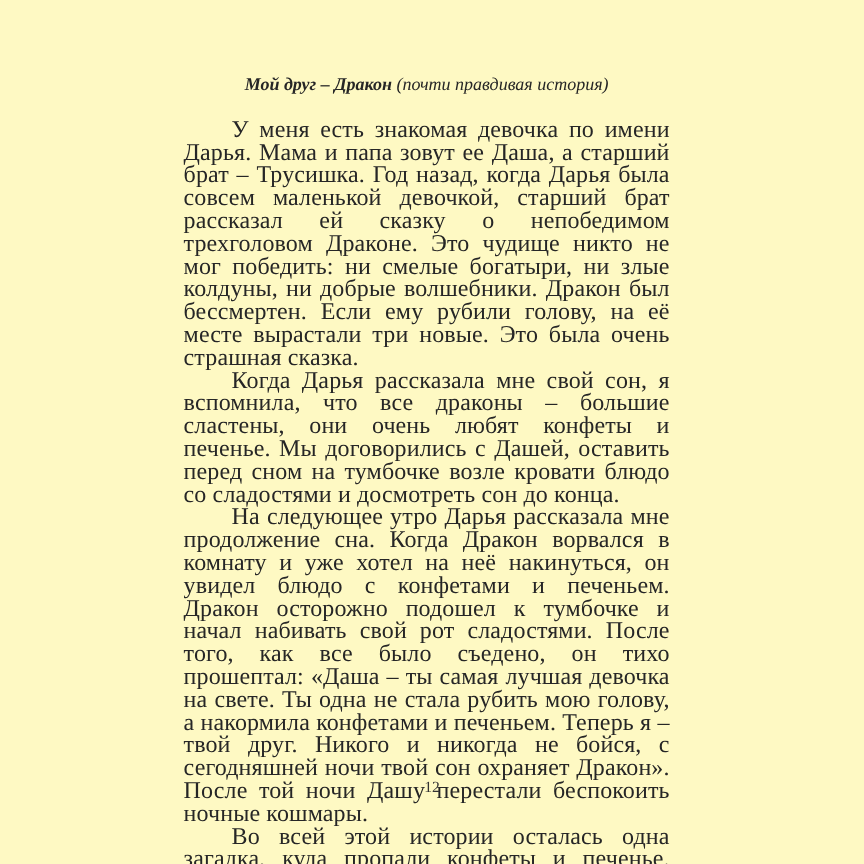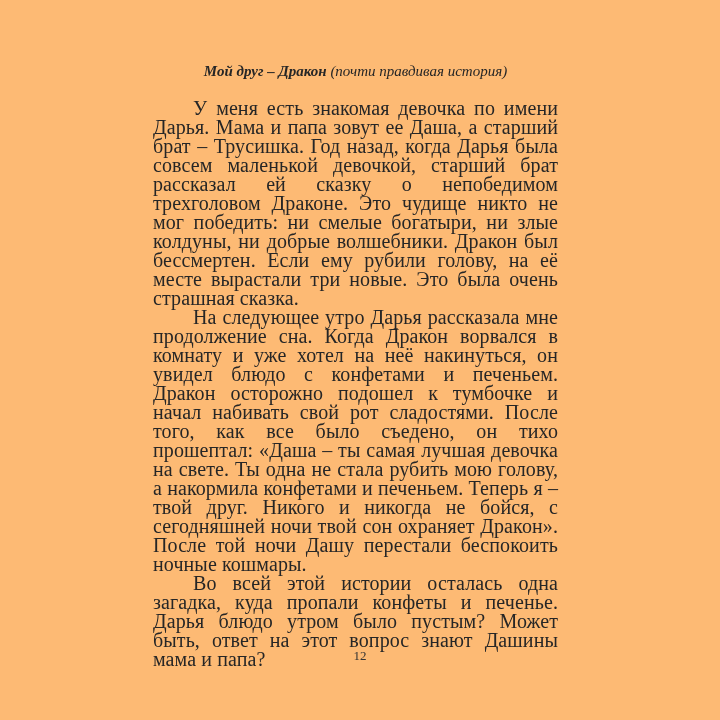--- a/index.html
+++ b/index.html
@@ -4,21 +4,21 @@
 <style>
   html, body {
     margin: 0;
     padding: 0;
     background: #ffffff;
   }
   .page {
     position: relative;
     width: 720px;
     height: 720px;
-    background: #fdba74;
+    background: #fef9c3;
     font-family: "Liberation Serif", "DejaVu Serif", serif;
     color: #262626;
     overflow: hidden;
   }
   .content {
     position: absolute;
     left: 153px;
     top: 62px;
     width: 405px;
   }
@@ -58,17 +58,18 @@
 </head>
 <body>
 
 <div class="page">
   <div class="content">
     <h1 class="title">
       <span class="title-main">Мой друг – Дракон</span>
       <span class="title-sub">(почти правдивая история)</span>
     </h1>
     <p class="body-paragraph">У меня есть знакомая девочка по имени Дарья. Мама и папа зовут ее Даша, а старший брат – Трусишка. Год назад, когда Дарья была совсем маленькой девочкой, старший брат рассказал ей сказку о непобедимом трехголовом Драконе. Это чудище никто не мог победить: ни смелые богатыри, ни злые колдуны, ни добрые волшебники. Дракон был бессмертен. Если ему рубили голову, на её месте вырастали три новые. Это была очень страшная сказка.</p>
+    <p class="body-paragraph">Когда Дарья рассказала мне свой сон, я вспомнила, что все драконы – большие сластены, они очень любят конфеты и печенье. Мы договорились с Дашей, оставить перед сном на тумбочке возле кровати блюдо со сладостями и досмотреть сон до конца.</p>
     <p class="body-paragraph">На следующее утро Дарья рассказала мне продолжение сна. Когда Дракон ворвался в комнату и уже хотел на неё накинуться, он увидел блюдо с конфетами и печеньем. Дракон осторожно подошел к тумбочке и начал набивать свой рот сладостями. После того, как все было съедено, он тихо прошептал: «Даша – ты самая лучшая девочка на свете. Ты одна не стала рубить мою голову, а накормила конфетами и печеньем. Теперь я – твой друг. Никого и никогда не бойся, с сегодняшней ночи твой сон охраняет Дракон». После той ночи Дашу перестали беспокоить ночные кошмары.</p>
     <p class="body-paragraph">Во всей этой истории осталась одна загадка, куда пропали конфеты и печенье. Дарья блюдо утром было пустым? Может быть, ответ на этот вопрос знают Дашины мама и папа?</p>
   </div>
   <div class="page-number">12</div>
 </div>
 
 </body></html>

